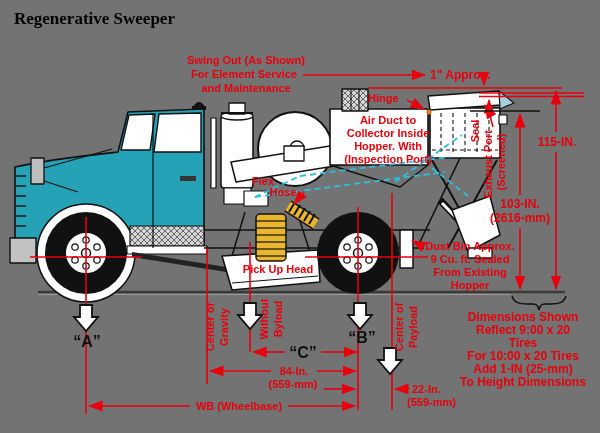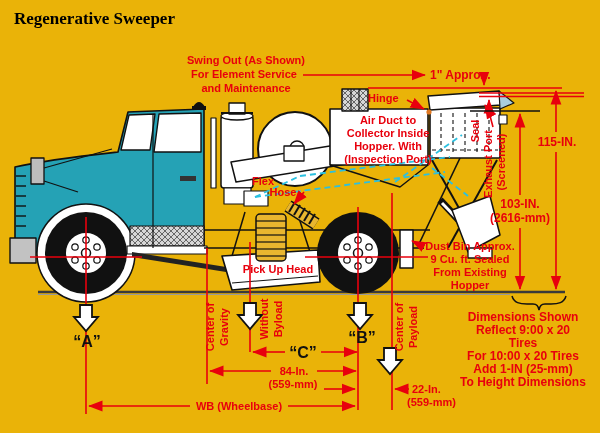--- a/index.html
+++ b/index.html
@@ -1,16 +1,16 @@
 <!DOCTYPE html>
 <html><head>
 <meta charset="utf-8">
 <style>
   html,body{margin:0;padding:0;background:#fff;}
-  .stage{position:relative;width:600px;height:433px;background:#eab308;overflow:hidden;}
+  .stage{position:relative;width:600px;height:433px;background:#737373;overflow:hidden;}
   svg{position:absolute;left:0;top:0;}
   text{font-family:"Liberation Sans",sans-serif;}
   .ttl{font-family:"Liberation Serif",serif;font-size:17px;font-weight:bold;fill:#000;}
   .r{fill:#e8000d;font-weight:bold;font-size:11px;}
   .r12{fill:#e8000d;font-weight:bold;font-size:12px;}
   .blk{fill:#111;font-weight:bold;font-size:16px;}
 </style>
 </head>
 <body>
 

